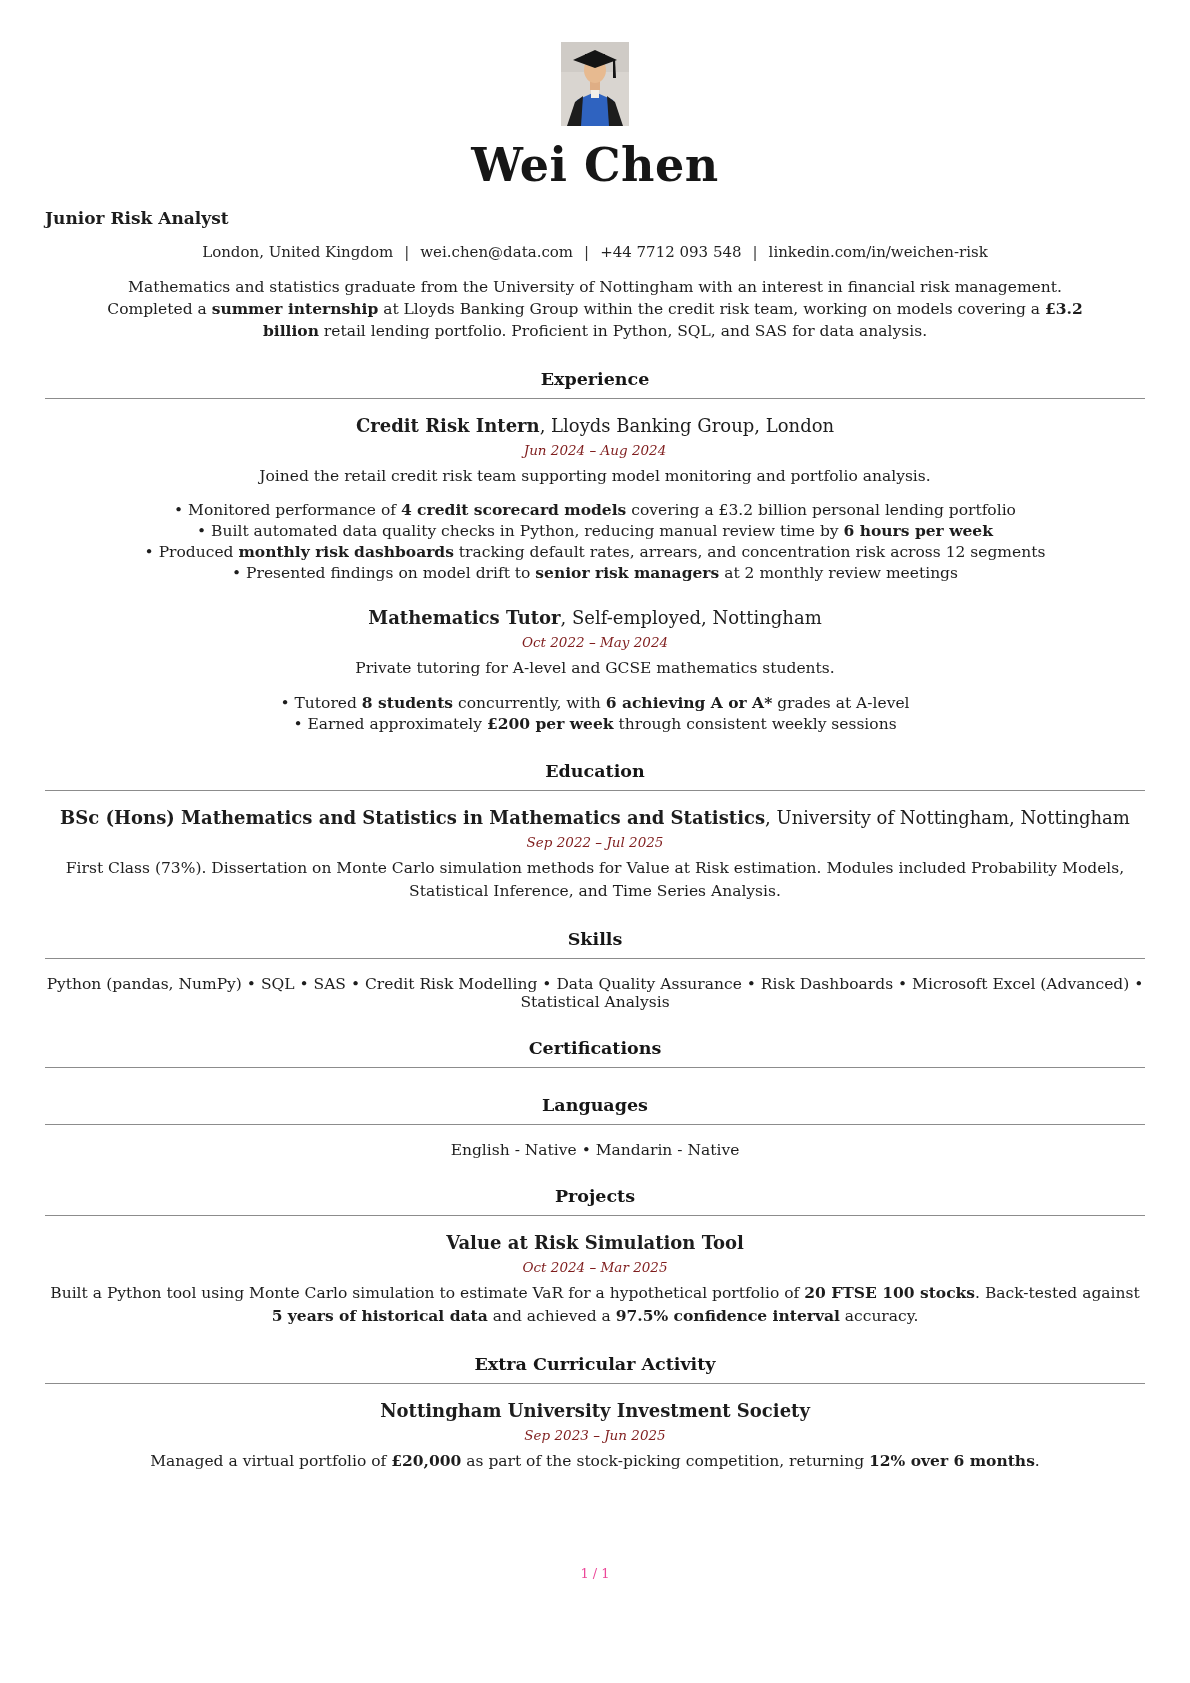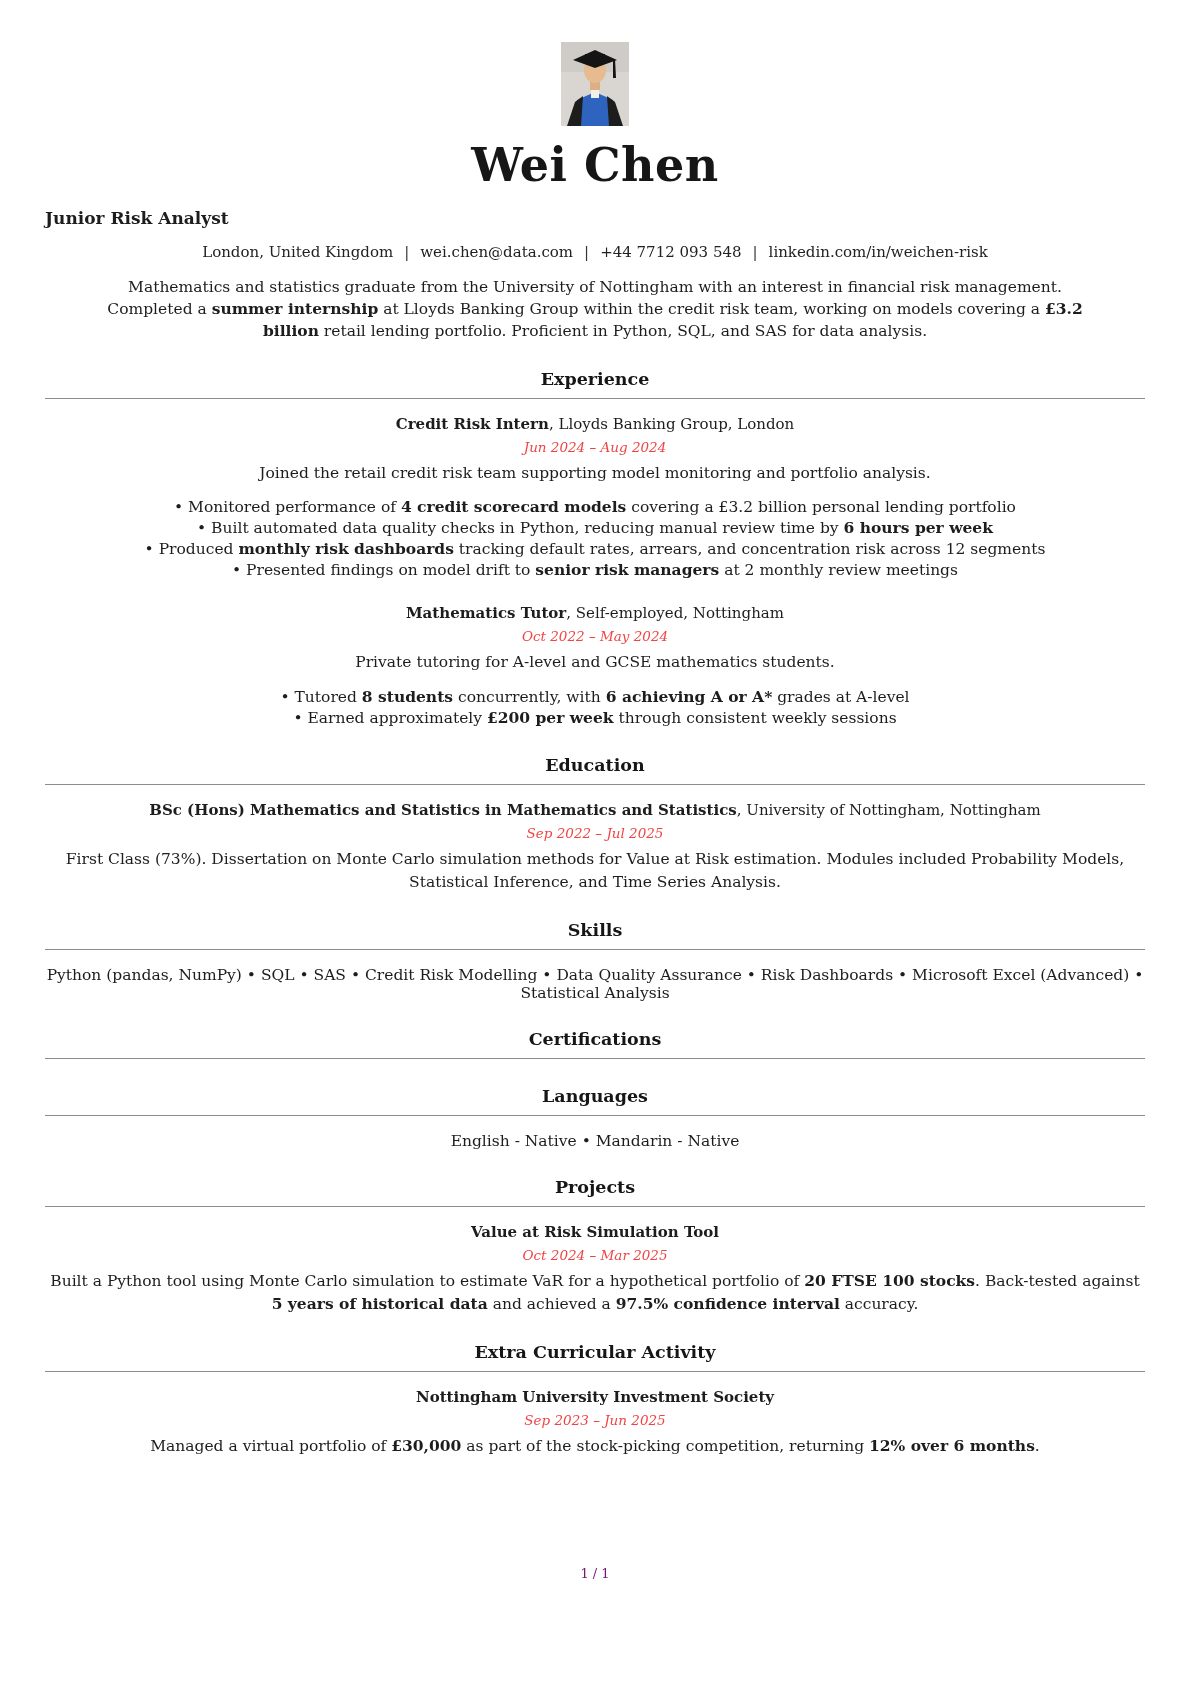--- a/index.html
+++ b/index.html
@@ -55,28 +55,28 @@
     font-weight: 700;
     font-size: 17.5px;
     color: #161616;
   }
   .rule {
     border: none;
     border-top: 1px solid #8c8c8c;
     margin: 9px 0 0;
   }
   .entry { margin-top: 16px; }
-  .entry-title { text-align: center; font-size: 15px; }
+  .entry-title { text-align: center; font-size: 18px; }
   .entry-title b { font-weight: 700; }
   .entry-dates {
     text-align: center;
     font-style: italic;
     font-size: 13.5px;
     margin-top: 6px;
-    color: #ef4444;
+    color: #7f1d1d;
   }
   .entry-desc {
     text-align: center;
     font-size: 15.5px;
     line-height: 1.45;
     margin: 7px auto 0;
     max-width: 1080px;
   }
   .bullets { list-style: none; margin: 13px 0 0; padding: 0; }
   .bullets li {
@@ -90,21 +90,21 @@
     text-align: center;
     font-size: 15.5px;
     margin-top: 16px;
   }
   .footer {
     position: absolute;
     left: 0; right: 0;
     bottom: 102px;
     text-align: center;
     font-size: 13px;
-    color: #701a75;
+    color: #ec4899;
   }
   b { font-weight: 700; }
 </style>
 </head>
 <body>
 
 <div class="page">
 
   <svg class="photo" viewBox="0 0 68 84" xmlns="http://www.w3.org/2000/svg" aria-hidden="true">
     <rect x="0" y="0" width="68" height="84" fill="#d9d5d0"></rect>
@@ -196,19 +196,19 @@
       <div class="entry-desc" style="max-width:1100px"><span>Built a Python tool using Monte Carlo simulation to estimate VaR for a hypothetical portfolio of </span><b>20 FTSE 100 stocks</b><span>. Back-tested against </span><b>5 years of historical data</b><span> and achieved a </span><b>97.5% confidence interval</b><span> accuracy.</span></div>
     </div>
   </div>
 
   <div class="section">
     <div class="section-heading">Extra Curricular Activity</div>
     <hr class="rule">
     <div class="entry">
       <div class="entry-title"><b>Nottingham University Investment Society</b></div>
       <div class="entry-dates">Sep 2023 – Jun 2025</div>
-      <div class="entry-desc"><span>Managed a virtual portfolio of </span><b>£30,000</b><span> as part of the stock-picking competition, returning </span><b>12% over 6 months</b><span>.</span></div>
+      <div class="entry-desc"><span>Managed a virtual portfolio of </span><b>£20,000</b><span> as part of the stock-picking competition, returning </span><b>12% over 6 months</b><span>.</span></div>
     </div>
   </div>
 
   <div class="footer">1 / 1</div>
 
 </div>
 
 </body></html>

